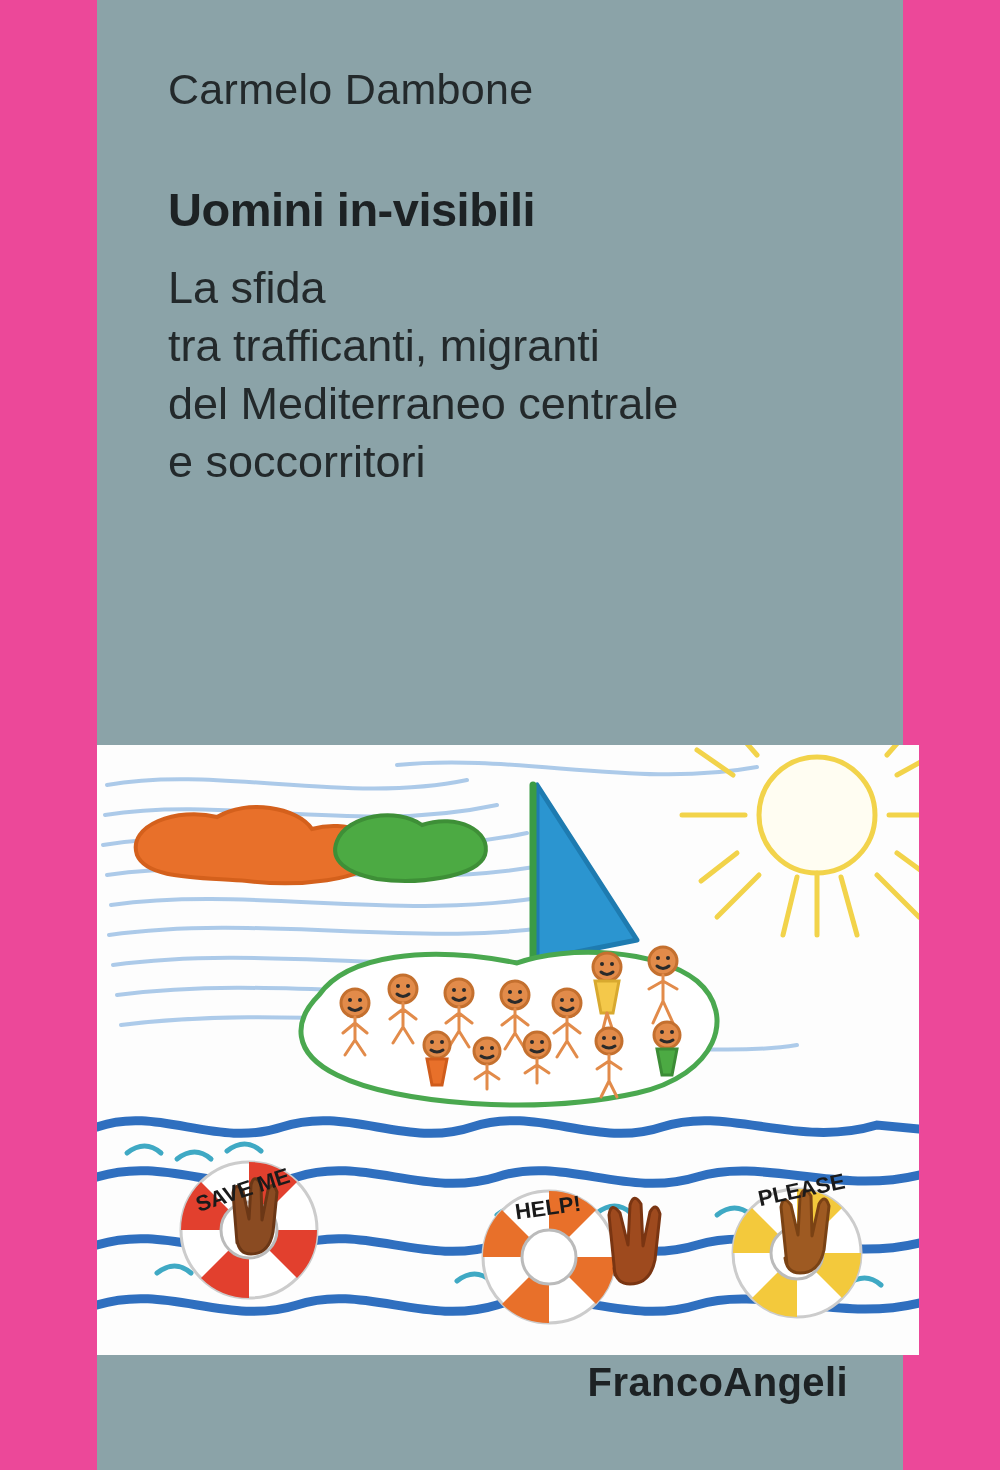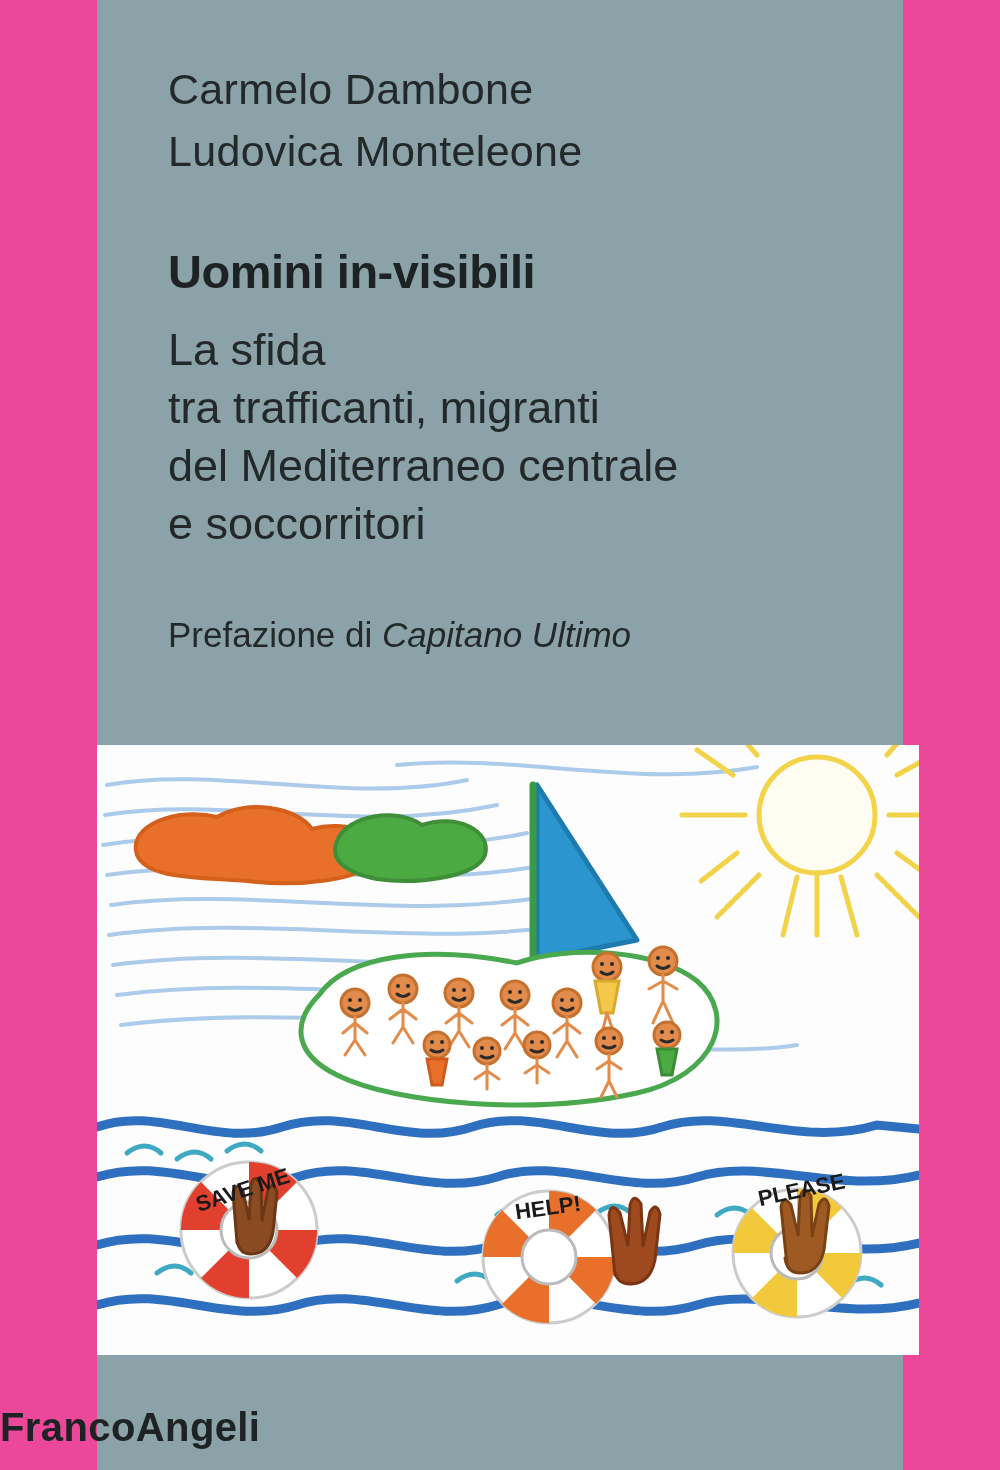--- a/index.html
+++ b/index.html
@@ -73,50 +73,48 @@
     background: #ffffff;
     overflow: hidden;
   }
   .art svg {
     display: block;
   }
   
   .publisher {
     position: absolute;
     left: 0;
-    top: 1405px;
+    top: 1360px;
     width: 848px;
-    text-align: left;
+    text-align: right;
     font-size: 40px;
     font-weight: bold;
     color: #1d2224;
     letter-spacing: 0.4px;
   }
 </style>
 </head>
 <body>
 
 <div class="cover">
 
   <div class="panel"></div>
 
   <div class="text-block">
     <div class="author">Carmelo Dambone</div>
-    <div class="author">Ludovica Monteleone</div>
 
     <div class="title">Uomini in-visibili</div>
 
     <div class="subtitle">
       <div>La sfida</div>
       <div>tra trafficanti, migranti</div>
       <div>del Mediterraneo centrale</div>
       <div>e soccorritori</div>
     </div>
 
-    <div class="preface"><span>Prefazione di </span><span class="it">Capitano Ultimo</span></div>
   </div>
 
   <div class="art">
     <svg width="822" height="610" viewBox="0 0 822 610" xmlns="http://www.w3.org/2000/svg">
 
       <rect x="0" y="0" width="822" height="610" fill="#fdfdfd"></rect>
 
       <g stroke="#9fc2e6" stroke-width="4" stroke-linecap="round" fill="none" opacity="0.85">
         <path d="M10 40 C 120 20, 250 60, 370 35"></path>
         <path d="M8 70 C 130 50, 260 90, 400 60"></path>

